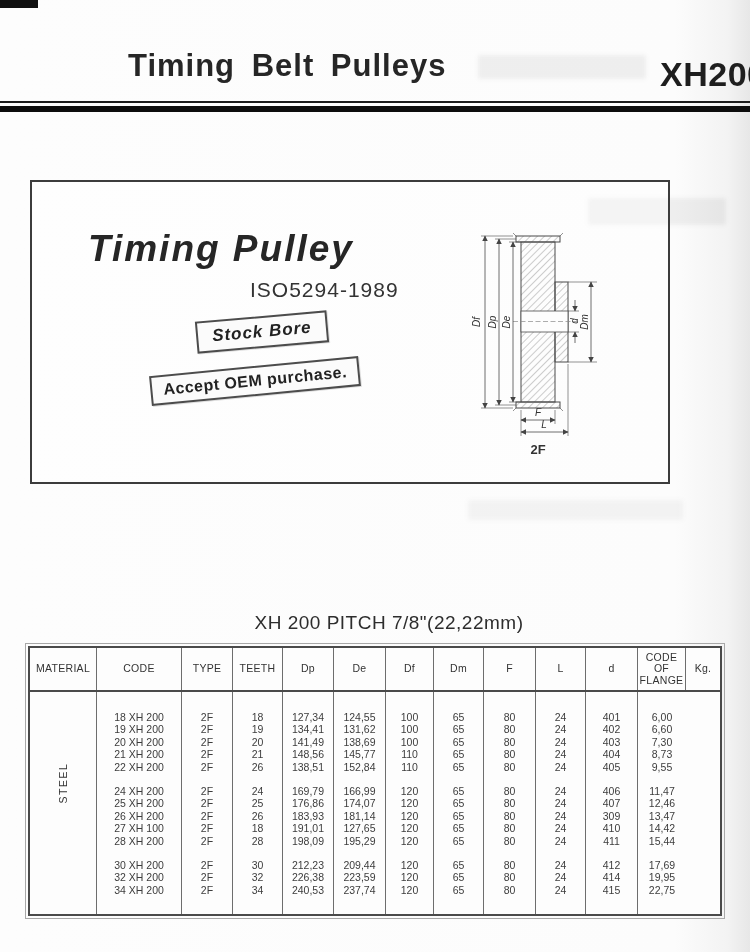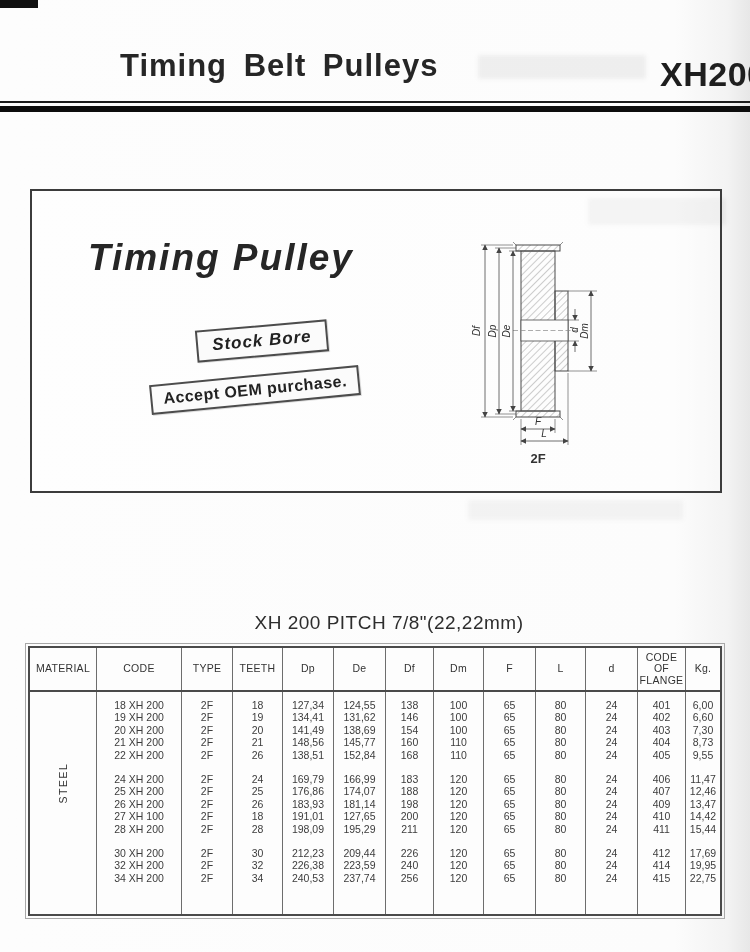--- a/index.html
+++ b/index.html
@@ -13,33 +13,33 @@
     background:linear-gradient(90deg,#fdfdfd 0%,#fcfcfc 90%,#f3f3f3 97%,#e7e7e7 100%);
     color:#2b2b2b;
   }
   .scan-mark{position:absolute;left:0;top:0;width:38px;height:8px;background:#111;}
   .ghost{position:absolute;background:rgba(60,60,60,0.07);filter:blur(2px);border-radius:2px;}
   .g1{left:478px;top:55px;width:168px;height:24px;}
   .g2{left:588px;top:198px;width:138px;height:27px;}
   .g3{left:468px;top:500px;width:215px;height:20px;background:rgba(60,60,60,0.05);}
 
   .page-title{
-    position:absolute;left:120px;top:48px;margin:0;
+    position:absolute;left:128px;top:48px;margin:0;
     font-size:31px;font-weight:bold;letter-spacing:1px;word-spacing:7px;color:#262626;
   }
   .model{
     position:absolute;left:660px;top:55px;width:90px;
     font-size:34px;font-weight:bold;color:#1e1e1e;letter-spacing:0.5px;
   }
   .rule{position:absolute;left:0;top:101px;width:750px;}
   .rule .thin{height:2px;background:#1c1c1c;}
   .rule .thick{height:6px;background:#0d0d0d;margin-top:3px;}
 
   .panel{
-    position:absolute;left:30px;top:189px;width:692px;height:304px;
+    position:absolute;left:30px;top:180px;width:640px;height:304px;
     border:2px solid #3c3c3c;box-sizing:border-box;background:rgba(255,255,255,0.35);padding-left:32px;
   }
   .panel-title{
     position:absolute;left:56px;top:46px;
     font-size:37px;font-weight:bold;font-style:italic;letter-spacing:2px;color:#262626;
   }
   .panel-std{
     position:absolute;left:218px;top:96px;
     font-size:21px;letter-spacing:1px;color:#333;
   }
@@ -83,21 +83,21 @@
     box-sizing:border-box;border-right:1px solid #6d6d6d;
     display:flex;align-items:center;justify-content:center;text-align:center;
     font-size:10.5px;color:#333;letter-spacing:0.3px;line-height:1.1;padding:0 2px;
   }
   .hcell:last-child{border-right:none;}
   .tbody{height:222px;}
   .mat-col,.dcol{
     box-sizing:border-box;border-right:1px solid #6d6d6d;overflow:hidden;
   }
   .dcol:last-child{border-right:none;}
-  .dcol{padding-top:7px;}
+  .dcol{padding-top:19px;}
   .cgroup{margin-bottom:12px;}
   .cell{
     height:12.4px;line-height:12.4px;font-size:10.5px;color:#3c3c3c;
     text-align:center;white-space:nowrap;
   }
   .mat-col{display:flex;align-items:center;justify-content:center;}
   .mat-label{
     transform:rotate(-90deg) translateX(20px);
     font-size:10.5px;letter-spacing:1.5px;color:#333;
   }
@@ -115,20 +115,21 @@
   <h1 class="page-title">Timing Belt Pulleys</h1>
   <div class="model">XH200</div>
 
   <div class="rule">
     <div class="thin"></div>
     <div class="thick"></div>
   </div>
 
   <div class="panel">
     <div class="panel-title">Timing Pulley</div>
+    <div class="panel-std">ISO5294-1989</div>
     <div class="badge badge1">Stock Bore</div>
     <div class="badge badge2">Accept OEM purchase.</div>
 
     <svg class="diagram" viewBox="0 0 175 240">
       <defs>
         <pattern id="hatch" patternUnits="userSpaceOnUse" width="5" height="5" patternTransform="rotate(45)">
           <line x1="0" y1="0" x2="0" y2="5" stroke="#9c9c9c" stroke-width="1"></line>
         </pattern>
         <marker id="arr" viewBox="0 0 10 10" refX="9" refY="5" markerWidth="7" markerHeight="7" orient="auto-start-reverse">
           <path d="M0,0 L10,5 L0,10 z" fill="#444"></path>
@@ -290,41 +291,20 @@
             <div class="cell">195,29</div>
           </div>
           <div class="cgroup">
             <div class="cell">209,44</div>
             <div class="cell">223,59</div>
             <div class="cell">237,74</div>
           </div>
         </div>
         <div class="dcol">
           <div class="cgroup">
-            <div class="cell">138</div>
-            <div class="cell">146</div>
-            <div class="cell">154</div>
-            <div class="cell">160</div>
-            <div class="cell">168</div>
-          </div>
-          <div class="cgroup">
-            <div class="cell">183</div>
-            <div class="cell">188</div>
-            <div class="cell">198</div>
-            <div class="cell">200</div>
-            <div class="cell">211</div>
-          </div>
-          <div class="cgroup">
-            <div class="cell">226</div>
-            <div class="cell">240</div>
-            <div class="cell">256</div>
-          </div>
-        </div>
-        <div class="dcol">
-          <div class="cgroup">
             <div class="cell">100</div>
             <div class="cell">100</div>
             <div class="cell">100</div>
             <div class="cell">110</div>
             <div class="cell">110</div>
           </div>
           <div class="cgroup">
             <div class="cell">120</div>
             <div class="cell">120</div>
             <div class="cell">120</div>
@@ -404,21 +384,21 @@
           <div class="cgroup">
             <div class="cell">401</div>
             <div class="cell">402</div>
             <div class="cell">403</div>
             <div class="cell">404</div>
             <div class="cell">405</div>
           </div>
           <div class="cgroup">
             <div class="cell">406</div>
             <div class="cell">407</div>
-            <div class="cell">409</div>
+            <div class="cell">309</div>
             <div class="cell">410</div>
             <div class="cell">411</div>
           </div>
           <div class="cgroup">
             <div class="cell">412</div>
             <div class="cell">414</div>
             <div class="cell">415</div>
           </div>
         </div>
         <div class="dcol">

